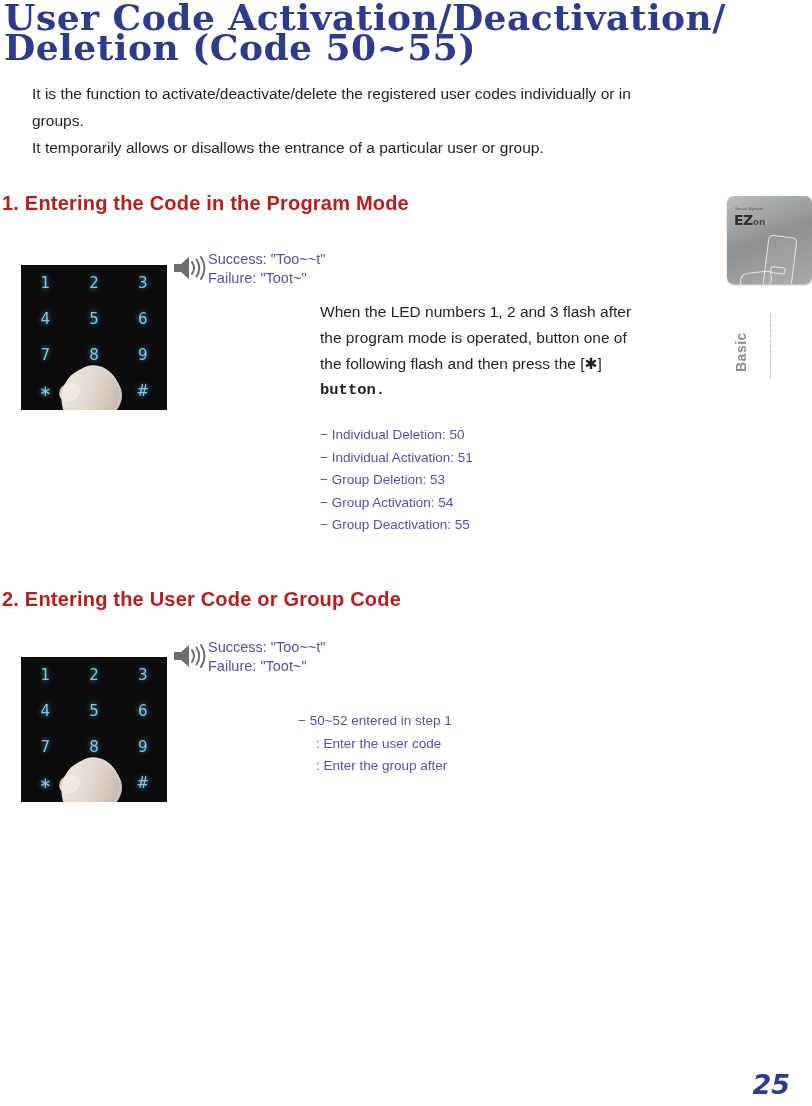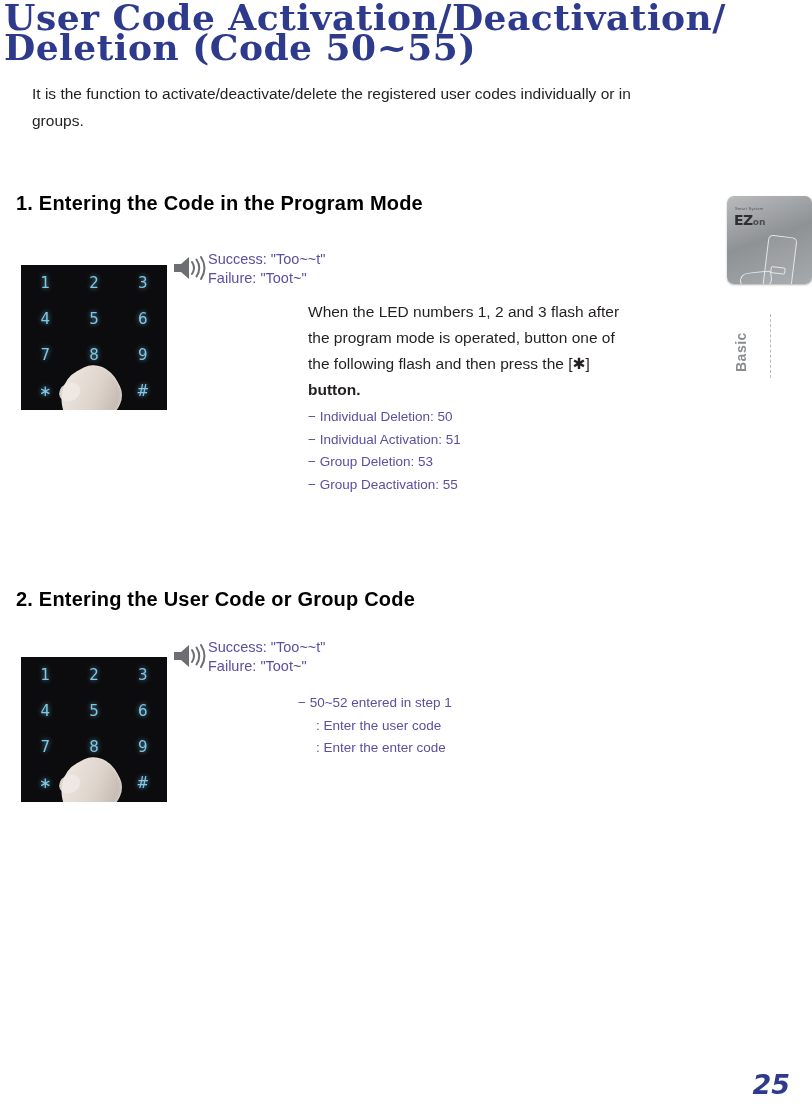--- a/index.html
+++ b/index.html
@@ -40,25 +40,25 @@
     font-size: 15.5px;
     line-height: 27px;
     color: #231f20;
     margin-left: 28px;
   }
   .intro .iline { display: block; }
 
   
   .section-heading {
     position: absolute;
-    left: 16px;
+    left: 2px;
     font-weight: bold;
     font-size: 20px;
     letter-spacing: 0.2px;
-    color: #000000;
+    color: #b91c1c;
     white-space: nowrap;
   }
   #sec1-heading { top: 192px; }
   #sec2-heading { top: 588px; }
 
   
   .keypad {
     position: absolute;
     width: 146px;
     height: 145px;
@@ -124,33 +124,33 @@
   .sound-lines {
     font-size: 14.5px;
     line-height: 19px;
     color: #5b4f9e;
     white-space: nowrap;
   }
   .sound-lines span { display: block; }
 
   
   .body-block { position: absolute; }
-  #body-1 { left: 308px; top: 299px; width: 400px; }
+  #body-1 { left: 320px; top: 299px; width: 400px; }
   #body-2 { left: 298px; top: 689px; width: 400px; }
 
   .body-para {
     font-size: 15.5px;
     line-height: 26px;
     color: #231f20;
   }
   .body-para .bline { display: block; white-space: nowrap; }
-  .star-btn { font-weight: bold; }
+  .star-btn { font-weight: bold; font-family: Liberation Mono, monospace; }
 
   .code-list {
-    margin-top: 3px;
+    margin-top: 21px;
     font-size: 13.5px;
     line-height: 22.5px;
     color: #5b4f9e;
   }
   .code-list .citem { display: block; white-space: nowrap; }
   .code-list .cindent { padding-left: 18px; }
 
   
   #product-thumb {
     position: absolute;
@@ -258,20 +258,21 @@
 <body>
 
 <div class="page-title">
   <span class="tline">User Code Activation/Deactivation/</span>
   <span class="tline">Deletion (Code 50~55)</span>
 </div>
 
 <div class="intro">
   <span class="iline">It is the function to activate/deactivate/delete the registered user codes individually or in</span>
   <span class="iline">groups.</span>
+  <span class="iline">It temporarily allows or disallows the entrance of a particular user or group.</span>
 </div>
 
 <div class="section-heading" id="sec1-heading">1. Entering the Code in the Program Mode</div>
 
 <div class="keypad" id="keypad-1">
   <div class="keypad-grid">
     <span class="keypad-key">1</span>
     <span class="keypad-key">2</span>
     <span class="keypad-key">3</span>
     <span class="keypad-key">4</span>
@@ -308,20 +309,21 @@
   <div class="body-para">
     <span class="bline">When the LED numbers 1, 2 and 3 flash after</span>
     <span class="bline">the program mode is operated, button one of</span>
     <span class="bline">the following flash and then press the [✱]</span>
     <span class="bline star-btn">button.</span>
   </div>
   <div class="code-list">
     <span class="citem">− Individual Deletion: 50</span>
     <span class="citem">− Individual Activation: 51</span>
     <span class="citem">− Group Deletion: 53</span>
+    <span class="citem">− Group Activation: 54</span>
     <span class="citem">− Group Deactivation: 55</span>
   </div>
 </div>
 
 <div class="section-heading" id="sec2-heading">2. Entering the User Code or Group Code</div>
 
 <div class="keypad" id="keypad-2">
   <div class="keypad-grid">
     <span class="keypad-key">1</span>
     <span class="keypad-key">2</span>
@@ -353,21 +355,21 @@
       <span>Success: "Too~~t"</span>
       <span>Failure: "Toot~"</span>
     </span>
   </div>
 </div>
 
 <div class="body-block" id="body-2">
   <div class="code-list">
     <span class="citem">− 50~52 entered in step 1</span>
     <span class="citem cindent">: Enter the user code</span>
-    <span class="citem cindent">: Enter the enter code</span>
+    <span class="citem cindent">: Enter the group after</span>
   </div>
 </div>
 
 <div id="product-thumb">
   <span class="thumb-brandline">Smart System</span>
   <span class="thumb-logo"><span>EZ</span><span class="logo-suffix">on</span></span>
   <span class="lock-body"></span>
   <span class="lock-handle"></span>
 </div>
 <div id="thumb-rule"></div>

